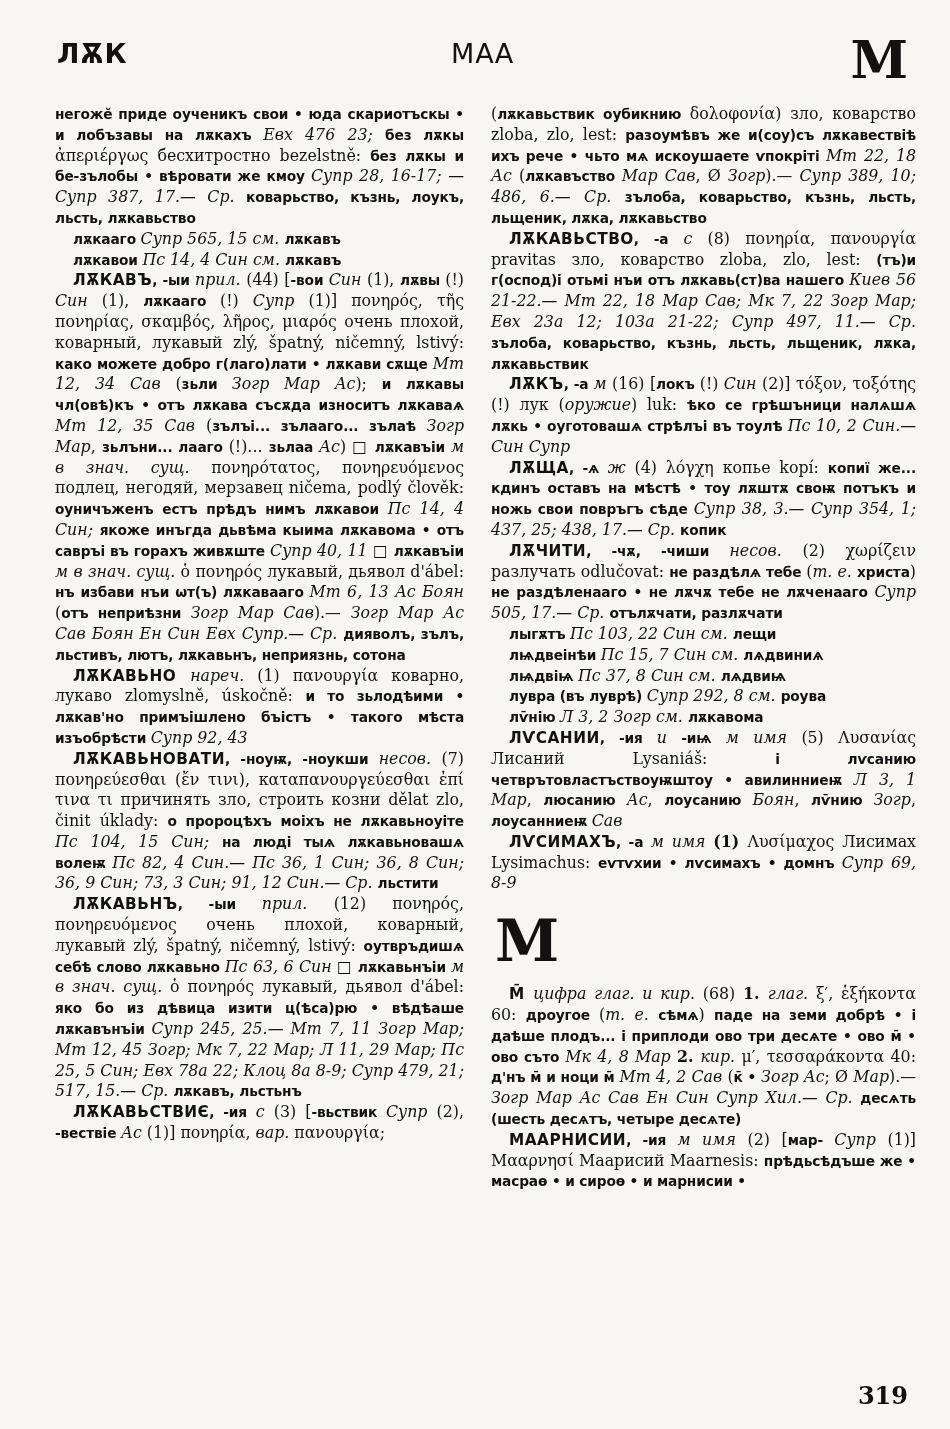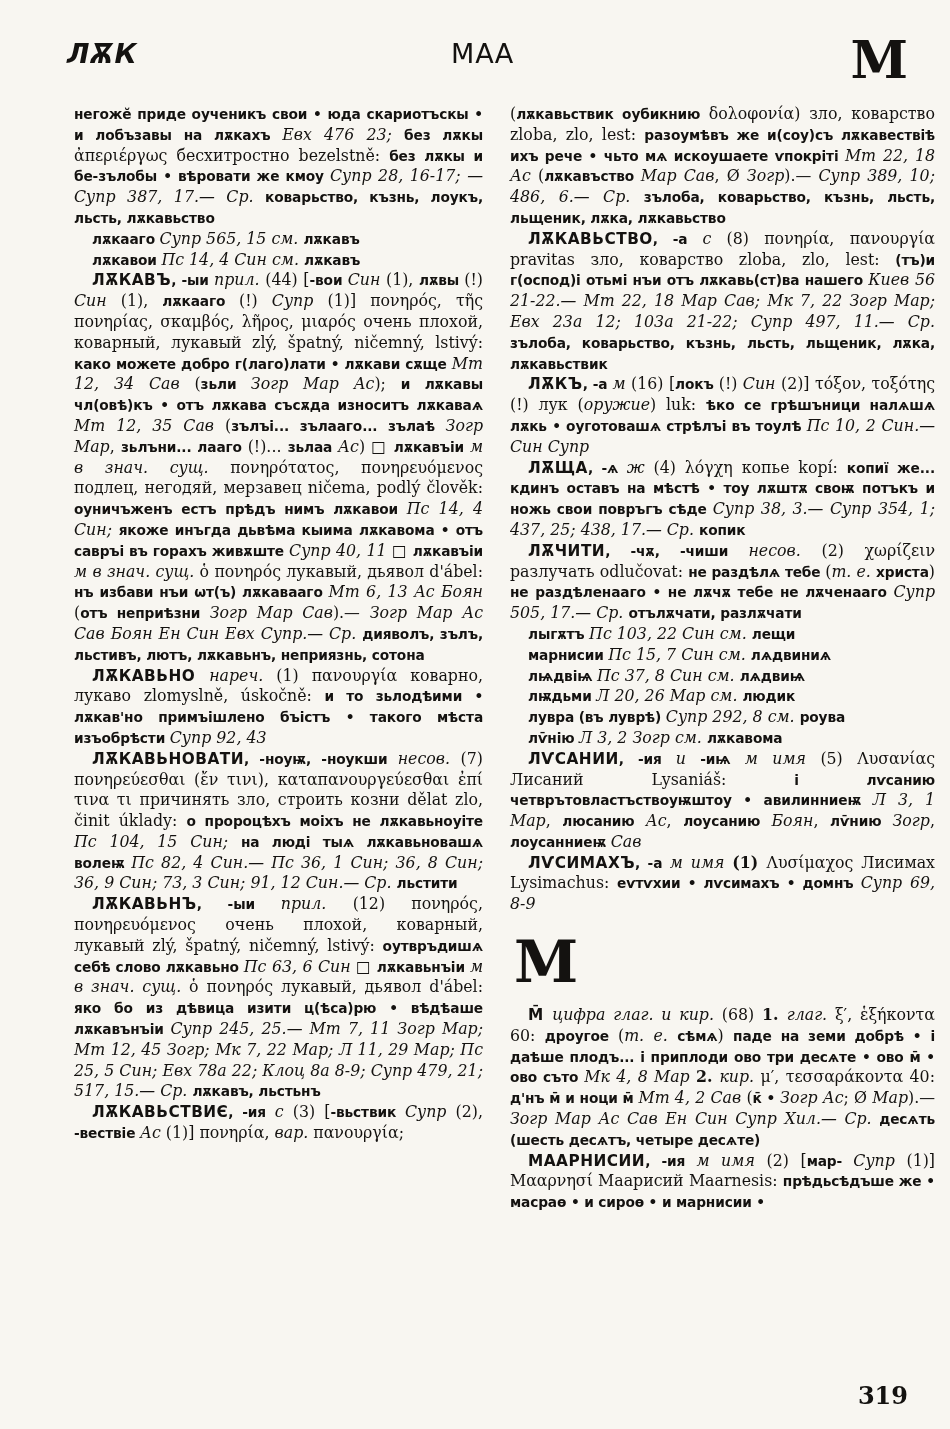--- a/index.html
+++ b/index.html
@@ -5,34 +5,34 @@
   html,body{margin:0;padding:0;}
   body{
     width:950px;height:1429px;overflow:hidden;position:relative;
     background:#f8f6f1;color:#141210;
     font-family:"DejaVu Serif", serif;
     font-size:15.8px;line-height:20.8px;
   }
   .page{position:absolute;inset:0;padding:38px 40px 0 55px;box-sizing:border-box;}
   .runhead{position:relative;height:66px;}
   .runhead .rh-left{
-    position:absolute;left:12px;top:6px;
-    font-family:"DejaVu Sans",sans-serif;font-weight:700;font-size:27px;letter-spacing:1px;font-style:italic;
+    position:absolute;left:2px;top:6px;
+    font-family:"DejaVu Sans",sans-serif;font-weight:700;font-size:27px;letter-spacing:1px;
   }
   .runhead .rh-center{
     position:absolute;left:0;right:0;text-align:center;top:6px;
     font-family:"DejaVu Sans",sans-serif;font-weight:400;font-size:27px;letter-spacing:1px;
   }
   .runhead .rh-right{
     position:absolute;right:2px;top:-4px;
     font-family:"DejaVu Serif",serif;font-weight:700;font-size:52px;line-height:1;
   }
   .cols{display:flex;gap:27px;}
   .col{flex:0 0 auto;}
-  .col-left{width:409px;margin-left:19px;}
+  .col-left{width:409px;}
   .col-right{width:425px;}
   .para{margin:0;text-align:justify;}
   .cont{text-indent:0;}
   .entry{text-indent:18px;}
   .xref{text-indent:18px;}
   .section{
     text-indent:0;text-align:left;
     font-family:"DejaVu Serif",serif;font-weight:700;
     font-size:58px;line-height:1;margin:18px 0 14px 4px;
   }
@@ -68,23 +68,22 @@
         <p class="para entry"><span class="r-h">ЛѪКАВЬНЪ</span><span class="r-o">, -ыи </span><span class="r-i">прил. </span><span class="r-r">(12) </span><span class="r-g">πονηρός, πονηρευόμενος </span><span class="r-r">очень плохой, коварный, лукавый </span><span class="r-l">zlý, špatný, ničemný, lstivý: </span><span class="r-o">оутвръдишѧ себѣ слово лѫкавьно </span><span class="r-i">Пс 63, 6 Син </span><span class="r-r">□ </span><span class="r-o">лѫкавьнъіи </span><span class="r-i">м в знач. сущ. </span><span class="r-g">ὁ πονηρός </span><span class="r-r">лукавый, дьявол </span><span class="r-l">d'ábel: </span><span class="r-o">яко бо из дѣвица изити ц(ѣса)рю • вѣдѣаше лѫкавънъіи </span><span class="r-i">Супр 245, 25.— Мт 7, 11 Зогр Мар; Мт 12, 45 Зогр; Мк 7, 22 Мар; Л 11, 29 Мар; Пс 25, 5 Син; Евх 78а 22; Клоц 8а 8-9; Супр 479, 21; 517, 15.— Ср. </span><span class="r-o">лѫкавъ, льстьнъ</span></p>
         <p class="para entry"><span class="r-h">ЛѪКАВЬСТВИЄ</span><span class="r-o">, -ия </span><span class="r-i">с </span><span class="r-r">(3) [</span><span class="r-o">-вьствик </span><span class="r-i">Супр </span><span class="r-r">(2), </span><span class="r-o">-вествіе </span><span class="r-i">Ас </span><span class="r-r">(1)] </span><span class="r-g">πονηρία, </span><span class="r-i">вар. </span><span class="r-g">πανουργία;</span></p>
       </div>
     <div class="col col-right">
         <p class="para cont"><span class="r-r">(</span><span class="r-o">лѫкавьствик оубикнию </span><span class="r-g">δολοφονία</span><span class="r-r">) зло, коварство </span><span class="r-l">zloba, zlo, lest: </span><span class="r-o">разоумѣвъ же и(соу)съ лѫкавествіѣ ихъ рече • чьто мѧ искоушаете ѵпокріті </span><span class="r-i">Мт 22, 18 Ас </span><span class="r-r">(</span><span class="r-o">лѫкавъство </span><span class="r-i">Мар Сав</span><span class="r-r">, Ø </span><span class="r-i">Зогр</span><span class="r-r">).— </span><span class="r-i">Супр 389, 10; 486, 6.— Ср. </span><span class="r-o">зълоба, коварьство, къзнь, льсть, льщеник, лѫка, лѫкавьство</span></p>
         <p class="para entry"><span class="r-h">ЛѪКАВЬСТВО</span><span class="r-o">, -а </span><span class="r-i">с </span><span class="r-r">(8) </span><span class="r-g">πονηρία, πανουργία </span><span class="r-l">pravitas </span><span class="r-r">зло, коварство </span><span class="r-l">zloba, zlo, lest: </span><span class="r-o">(тъ)и г(оспод)і отьмі нъи отъ лѫкавь(ст)ва нашего </span><span class="r-i">Киев 56 21-22.— Мт 22, 18 Мар Сав; Мк 7, 22 Зогр Мар; Евх 23а 12; 103а 21-22; Супр 497, 11.— Ср. </span><span class="r-o">зълоба, коварьство, къзнь, льсть, льщеник, лѫка, лѫкавьствик</span></p>
         <p class="para entry"><span class="r-h">ЛѪКЪ</span><span class="r-o">, -а </span><span class="r-i">м </span><span class="r-r">(16) [</span><span class="r-o">локъ </span><span class="r-r">(!) </span><span class="r-i">Син </span><span class="r-r">(2)] </span><span class="r-g">τόξον, τοξότης </span><span class="r-r">(!) лук (</span><span class="r-i">оружие</span><span class="r-r">) </span><span class="r-l">luk: </span><span class="r-o">ѣко се грѣшъници налѧшѧ лѫкь • оуготовашѧ стрѣлъі въ тоулѣ </span><span class="r-i">Пс 10, 2 Син.— Син Супр</span></p>
         <p class="para entry"><span class="r-h">ЛѪЩА</span><span class="r-o">, -ѧ </span><span class="r-i">ж </span><span class="r-r">(4) </span><span class="r-g">λόγχη </span><span class="r-r">копье </span><span class="r-l">kopí: </span><span class="r-o">копиї же... кдинъ оставъ на мѣстѣ • тоу лѫштѫ своѭ потъкъ и ножь свои повръгъ сѣде </span><span class="r-i">Супр 38, 3.— Супр 354, 1; 437, 25; 438, 17.— Ср. </span><span class="r-o">копик</span></p>
         <p class="para entry"><span class="r-h">ЛѪЧИТИ</span><span class="r-o">, -чѫ, -чиши </span><span class="r-i">несов. </span><span class="r-r">(2) </span><span class="r-g">χωρίζειν </span><span class="r-r">разлучать </span><span class="r-l">odlučovat: </span><span class="r-o">не раздѣлѧ тебе </span><span class="r-r">(</span><span class="r-i">т. е. </span><span class="r-o">христа</span><span class="r-r">) </span><span class="r-o">не раздѣленааго • не лѫчѫ тебе не лѫченааго </span><span class="r-i">Супр 505, 17.— Ср. </span><span class="r-o">отълѫчати, разлѫчати</span></p>
         <p class="para xref"><span class="r-o">лыгѫтъ </span><span class="r-i">Пс 103, 22 Син см. </span><span class="r-o">лещи</span></p>
-        <p class="para xref"><span class="r-o">марнисии </span><span class="r-i">Пс 15, 7 Син см. </span><span class="r-o">лѧдвиниѧ</span></p>
+        <p class="para xref"><span class="r-o">лѩдвеінѣи </span><span class="r-i">Пс 15, 7 Син см. </span><span class="r-o">лѧдвиниѧ</span></p>
         <p class="para xref"><span class="r-o">лѩдвіѩ </span><span class="r-i">Пс 37, 8 Син см. </span><span class="r-o">лѧдвиѩ</span></p>
-        <p class="para xref"><span class="r-o">лѭдьми </span><span class="r-i">Л 20, 26 Мар см. </span><span class="r-o">людик</span></p>
         <p class="para xref"><span class="r-o">лувра (въ луврѣ) </span><span class="r-i">Супр 292, 8 см. </span><span class="r-o">роува</span></p>
         <p class="para xref"><span class="r-o">лѵ̄нію </span><span class="r-i">Л 3, 2 Зогр см. </span><span class="r-o">лѫкавома</span></p>
         <p class="para entry"><span class="r-h">ЛѴСАНИИ</span><span class="r-o">, -ия </span><span class="r-i">и </span><span class="r-o">-иѩ </span><span class="r-i">м имя </span><span class="r-r">(5) </span><span class="r-g">Λυσανίας </span><span class="r-r">Лисаний </span><span class="r-l">Lysaniáš: </span><span class="r-o">і лѵсанию четврътовластъствоуѭштоу • авилинниеѭ </span><span class="r-i">Л 3, 1 Мар</span><span class="r-r">, </span><span class="r-o">люсанию </span><span class="r-i">Ас</span><span class="r-r">, </span><span class="r-o">лоусанию </span><span class="r-i">Боян</span><span class="r-r">, </span><span class="r-o">лѵ̄нию </span><span class="r-i">Зогр</span><span class="r-r">, </span><span class="r-o">лоусанниеѭ </span><span class="r-i">Сав</span></p>
         <p class="para entry"><span class="r-h">ЛѴСИМАХЪ</span><span class="r-o">, -а </span><span class="r-i">м имя </span><span class="r-b">(1) </span><span class="r-g">Λυσίμαχος </span><span class="r-r">Лисимах </span><span class="r-l">Lysimachus: </span><span class="r-o">еѵтѵхии • лѵсимахъ • домнъ </span><span class="r-i">Супр 69, 8-9</span></p>
         <p class="para section"><span class="r-b">М</span></p>
         <p class="para entry"><span class="r-h">М̄ </span><span class="r-i">цифра глаг. и кир. </span><span class="r-r">(68) </span><span class="r-b">1. </span><span class="r-i">глаг. </span><span class="r-g">ξ′, ἑξήκοντα </span><span class="r-r">60: </span><span class="r-o">дроугое </span><span class="r-r">(</span><span class="r-i">т. е. </span><span class="r-o">сѣмѧ</span><span class="r-r">) </span><span class="r-o">паде на земи добрѣ • і даѣше плодъ... і приплоди ово три десѧте • ово м̄ • ово съто </span><span class="r-i">Мк 4, 8 Мар </span><span class="r-b">2. </span><span class="r-i">кир. </span><span class="r-g">μ′, τεσσαράκοντα </span><span class="r-r">40: </span><span class="r-o">д'нъ м̄ и ноци м̄ </span><span class="r-i">Мт 4, 2 Сав </span><span class="r-r">(</span><span class="r-o">к̄ • </span><span class="r-i">Зогр Ас</span><span class="r-r">; Ø </span><span class="r-i">Мар</span><span class="r-r">).— </span><span class="r-i">Зогр Мар Ас Сав Ен Син Супр Хил.— Ср. </span><span class="r-o">десѧть (шесть десѧтъ, четыре десѧте)</span></p>
         <p class="para entry"><span class="r-h">МААРНИСИИ</span><span class="r-o">, -ия </span><span class="r-i">м имя </span><span class="r-r">(2) [</span><span class="r-o">мар- </span><span class="r-i">Супр </span><span class="r-r">(1)] </span><span class="r-g">Μααρνησί </span><span class="r-r">Маарисий </span><span class="r-l">Maarnesis: </span><span class="r-o">прѣдьсѣдъше же • масраѳ • и сироѳ • и марнисии •</span></p>
       </div>
   </div>
 </div>

